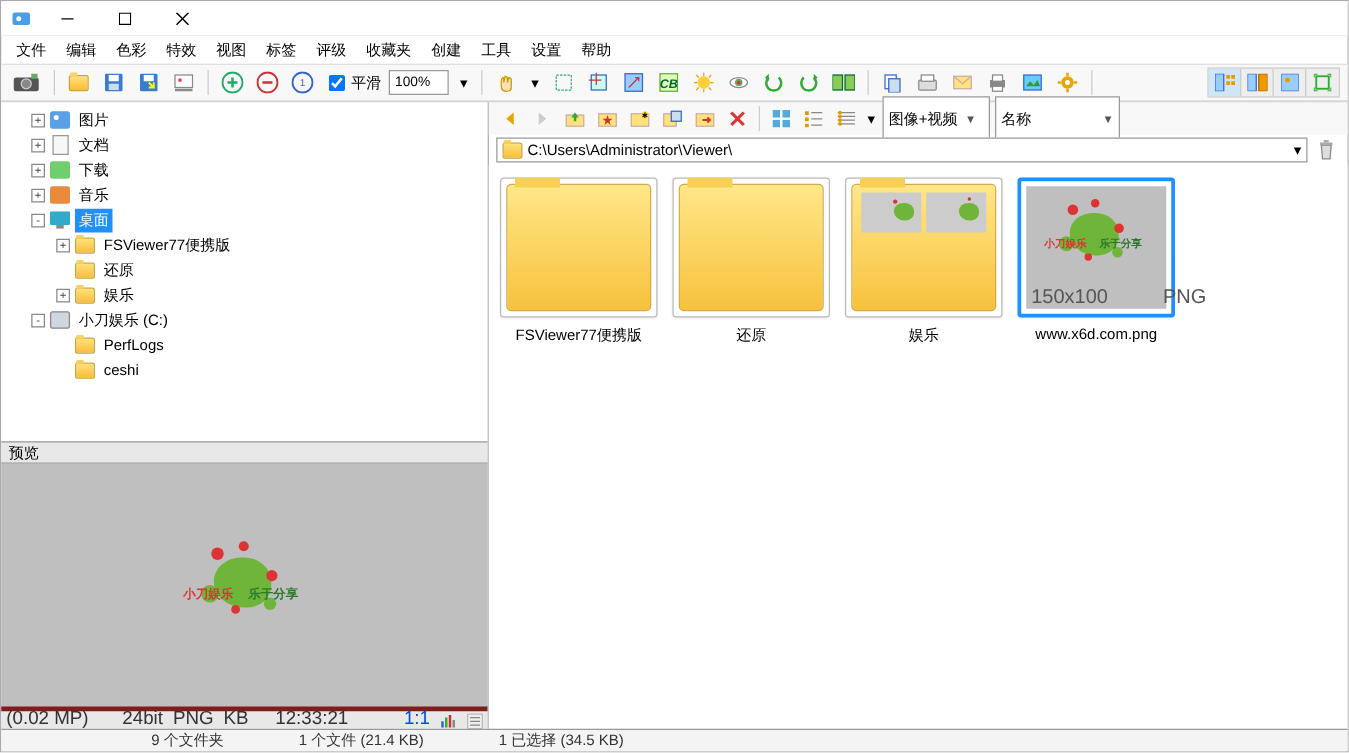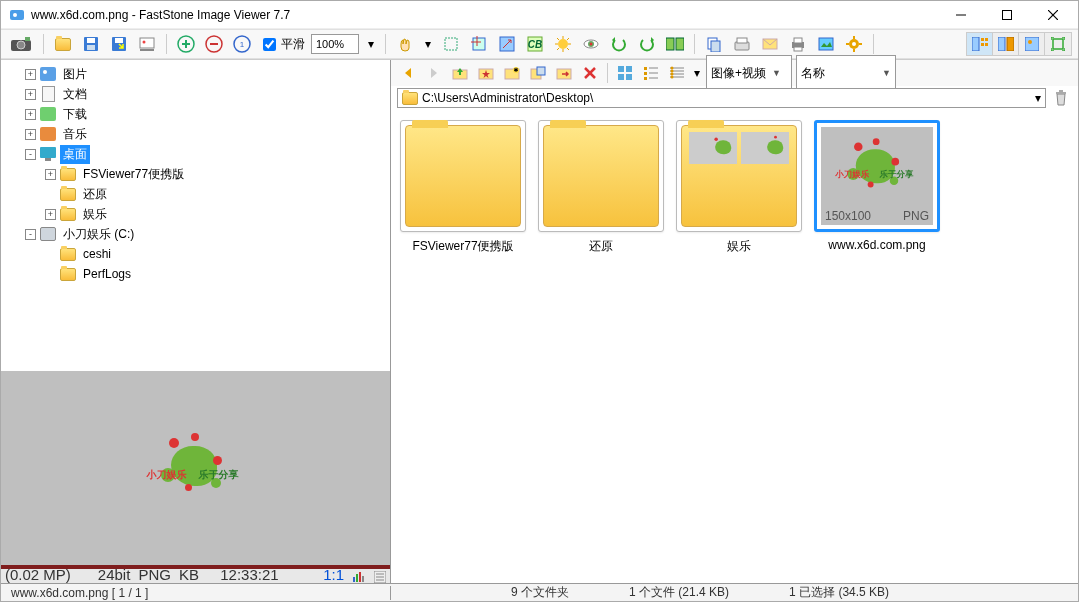--- a/index.html
+++ b/index.html
@@ -106,39 +106,52 @@
 
 <div class="window">
 
   <div class="titlebar">
     <span class="app-icon">
       <svg width="16" height="16">
           <rect x="1" y="3" width="14" height="10" rx="2" fill="#4a9de8"></rect>
           <circle cx="6" cy="8" r="2" fill="#fff"></circle>
         </svg>
     </span>
-    <span class="title">www.x6d.com.png  -  FastStone Image Viewer 7.7</span>
     <div class="winbtn">
       <svg width="10" height="10">
           <line x1="0" y1="5" x2="10" y2="5" stroke="#000" stroke-width="1"></line>
         </svg>
     </div>
     <div class="winbtn">
       <svg width="10" height="10">
           <rect x="0.5" y="0.5" width="9" height="9" fill="none" stroke="#000" stroke-width="1"></rect>
         </svg>
     </div>
     <div class="winbtn close">
       <svg width="10" height="10">
           <line x1="0" y1="0" x2="10" y2="10" stroke="#000" stroke-width="1.2"></line>
           <line x1="10" y1="0" x2="0" y2="10" stroke="#000" stroke-width="1.2"></line>
         </svg>
     </div>
   </div>
 
+  <div class="menubar">
+    <span class="mitem">文件</span>
+    <span class="mitem">编辑</span>
+    <span class="mitem">色彩</span>
+    <span class="mitem">特效</span>
+    <span class="mitem">视图</span>
+    <span class="mitem">标签</span>
+    <span class="mitem">评级</span>
+    <span class="mitem">收藏夹</span>
+    <span class="mitem">创建</span>
+    <span class="mitem">工具</span>
+    <span class="mitem">设置</span>
+    <span class="mitem">帮助</span>
+  </div>
 
   <div class="toolbar main">
     <span class="tbtn big">
         <svg width="22" height="16">
           <rect x="1" y="4" width="20" height="11" rx="2" fill="#555"></rect>
           <circle cx="11" cy="9" r="4" fill="#888" stroke="#ccc"></circle>
           <rect x="15" y="1" width="5" height="4" fill="#6a6"></rect>
         </svg>
       </span>
     <div class="sep"></div>
@@ -417,31 +430,32 @@
               <span class="drive-ico"></span>
             </span>
             <span class="label">小刀娱乐 (C:)</span>
           </div>
           <div class="tree-row">
             <span class="indent" style="width:32px"></span>
             <span class="twisty empty"></span>
             <span class="ico">
               <span class="folder-ico"></span>
             </span>
-            <span class="label">ceshi</span>
+            <span class="label">PerfLogs</span>
           </div>
           <div class="tree-row">
             <span class="indent" style="width:32px"></span>
             <span class="twisty empty"></span>
             <span class="ico">
               <span class="folder-ico"></span>
             </span>
-            <span class="label">PerfLogs</span>
+            <span class="label">ceshi</span>
           </div>
         </div>
+      <div class="preview-hdr">预览</div>
       <div class="preview">
         <div class="preview-img">
           <div class="splat">
             <div class="blob g1"></div>
               <div class="blob g2"></div>
               <div class="blob g3"></div>
             <div class="blob r1"></div>
               <div class="blob r2"></div>
               <div class="blob r3"></div>
               <div class="blob r4"></div>
@@ -574,21 +588,21 @@
         <div class="combo" style="width:100px">
             <span>名称</span>
             <span style="flex:1"></span>
             <span class="arrow">▼</span>
           </div>
       </div>
 
       <div class="pathbar">
         <div class="path-input">
           <span class="folder-ico"></span>
-          <span>C:\Users\Administrator\Desktop\</span>
+          <span>C:\Users\Administrator\Viewer\</span>
           <span style="flex:1"></span>
           <span class="arrow">▾</span>
         </div>
         <span class="trash-btn">
             <svg width="14" height="16">
               <path d="M3 4 L11 4 L10 15 L4 15 Z" fill="#ddd" stroke="#888"></path>
               <rect x="2" y="2" width="10" height="2" fill="#aaa"></rect>
               <rect x="5" y="0" width="4" height="2" fill="#aaa"></rect>
             </svg>
           </span>
@@ -637,34 +651,33 @@
                     <div class="blob g2"></div>
                     <div class="blob g3"></div>
                     <div class="blob r1"></div>
                     <div class="blob r2"></div>
                     <div class="blob r3"></div>
                     <div class="blob r4"></div>
                     <div class="t1">小刀娱乐</div>
                     <div class="t2">乐于分享</div>
                   </div>
                 </div>
-                <div style="display:flex;justify-content:space-between;font-size:12px;color:#555;padding:0 4px 2px;">
+                <div style="display:flex;justify-content:flex-start;font-size:16px;color:#555;padding:0 4px 2px;gap:44px;">
                   <span>150x100</span>
                   <span>PNG</span>
                 </div>
               </div>
             </div>
             <div class="name">www.x6d.com.png</div>
           </div>
         </div>
     </div>
   </div>
 
   <div class="statusbar">
-    <div class="cell first">www.x6d.com.png [ 1 / 1 ]</div>
     <div style="width:110px"></div>
     <div class="cell" style="border:none">9 个文件夹</div>
     <div style="width:40px"></div>
     <div class="cell" style="border:none">1 个文件 (21.4 KB)</div>
     <div style="width:40px"></div>
     <div class="cell" style="border:none">1 已选择 (34.5 KB)</div>
     <div class="spacer"></div>
   </div>
 
 </div>

